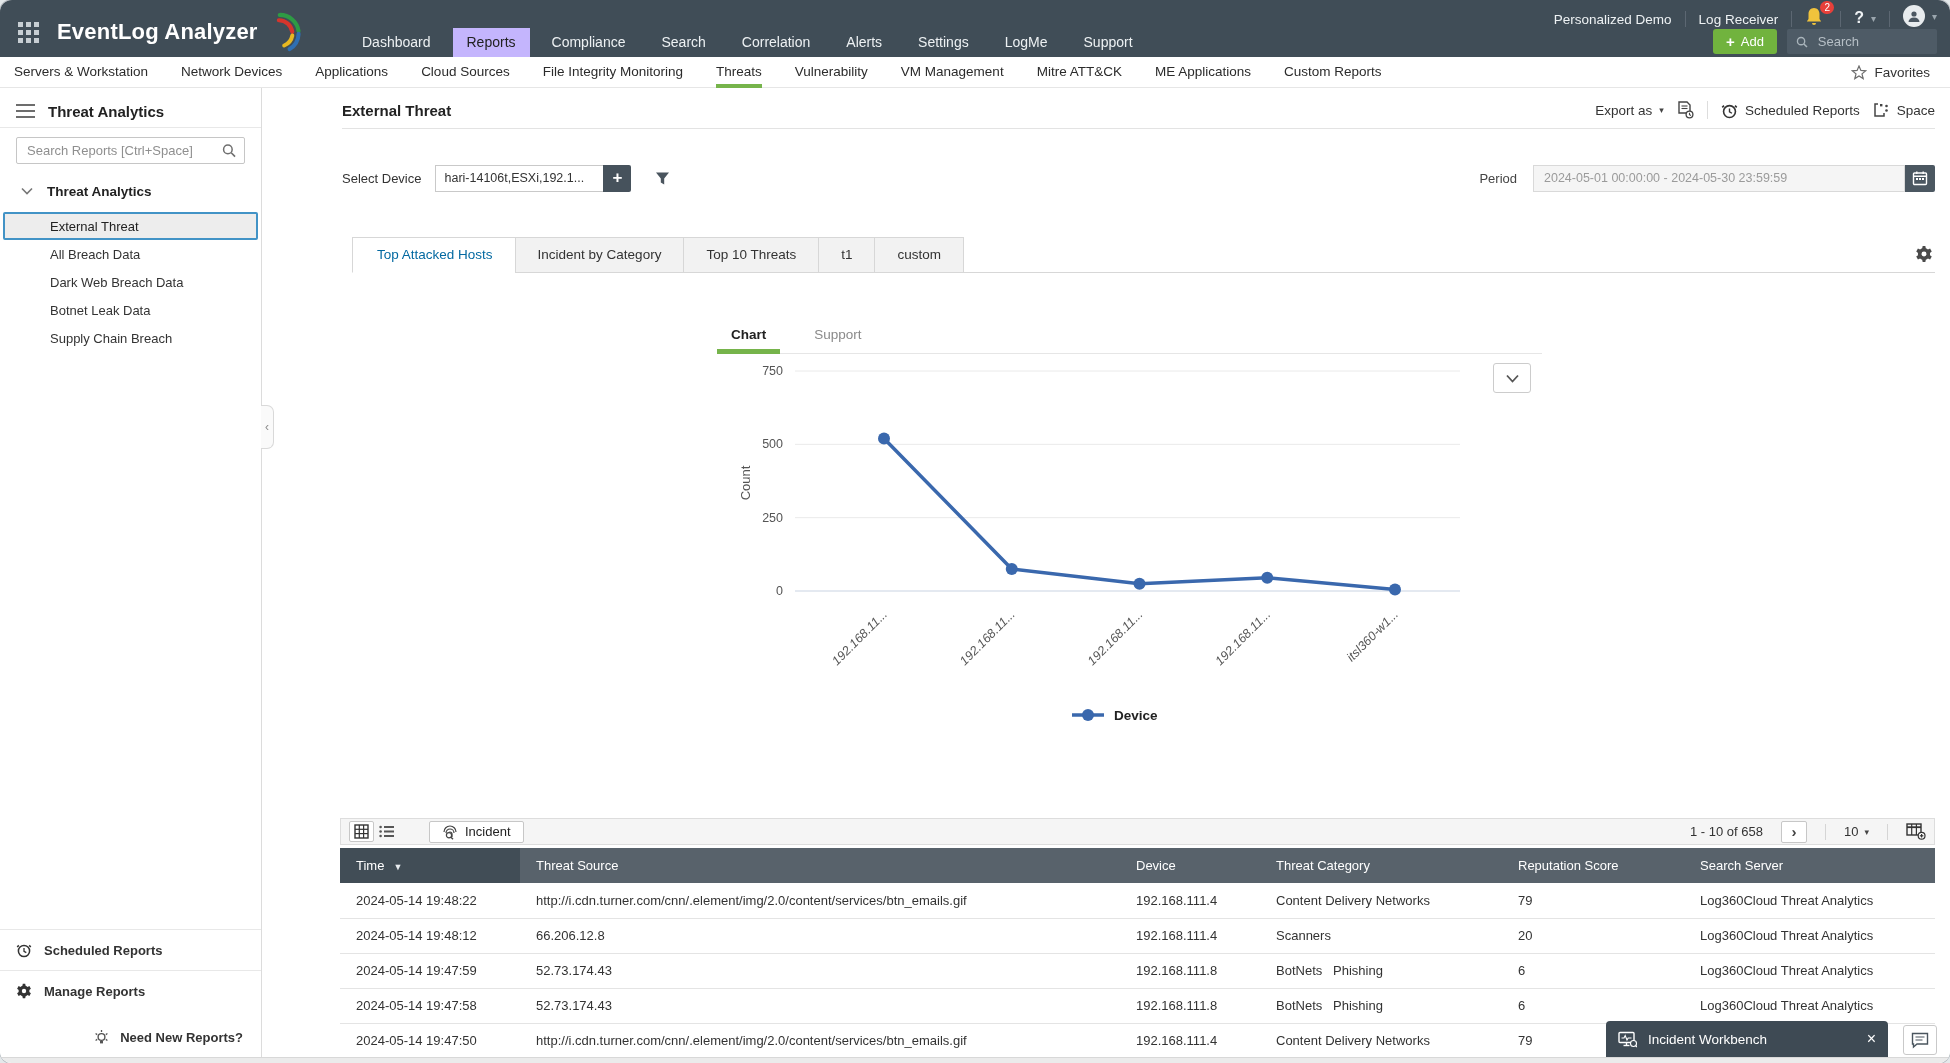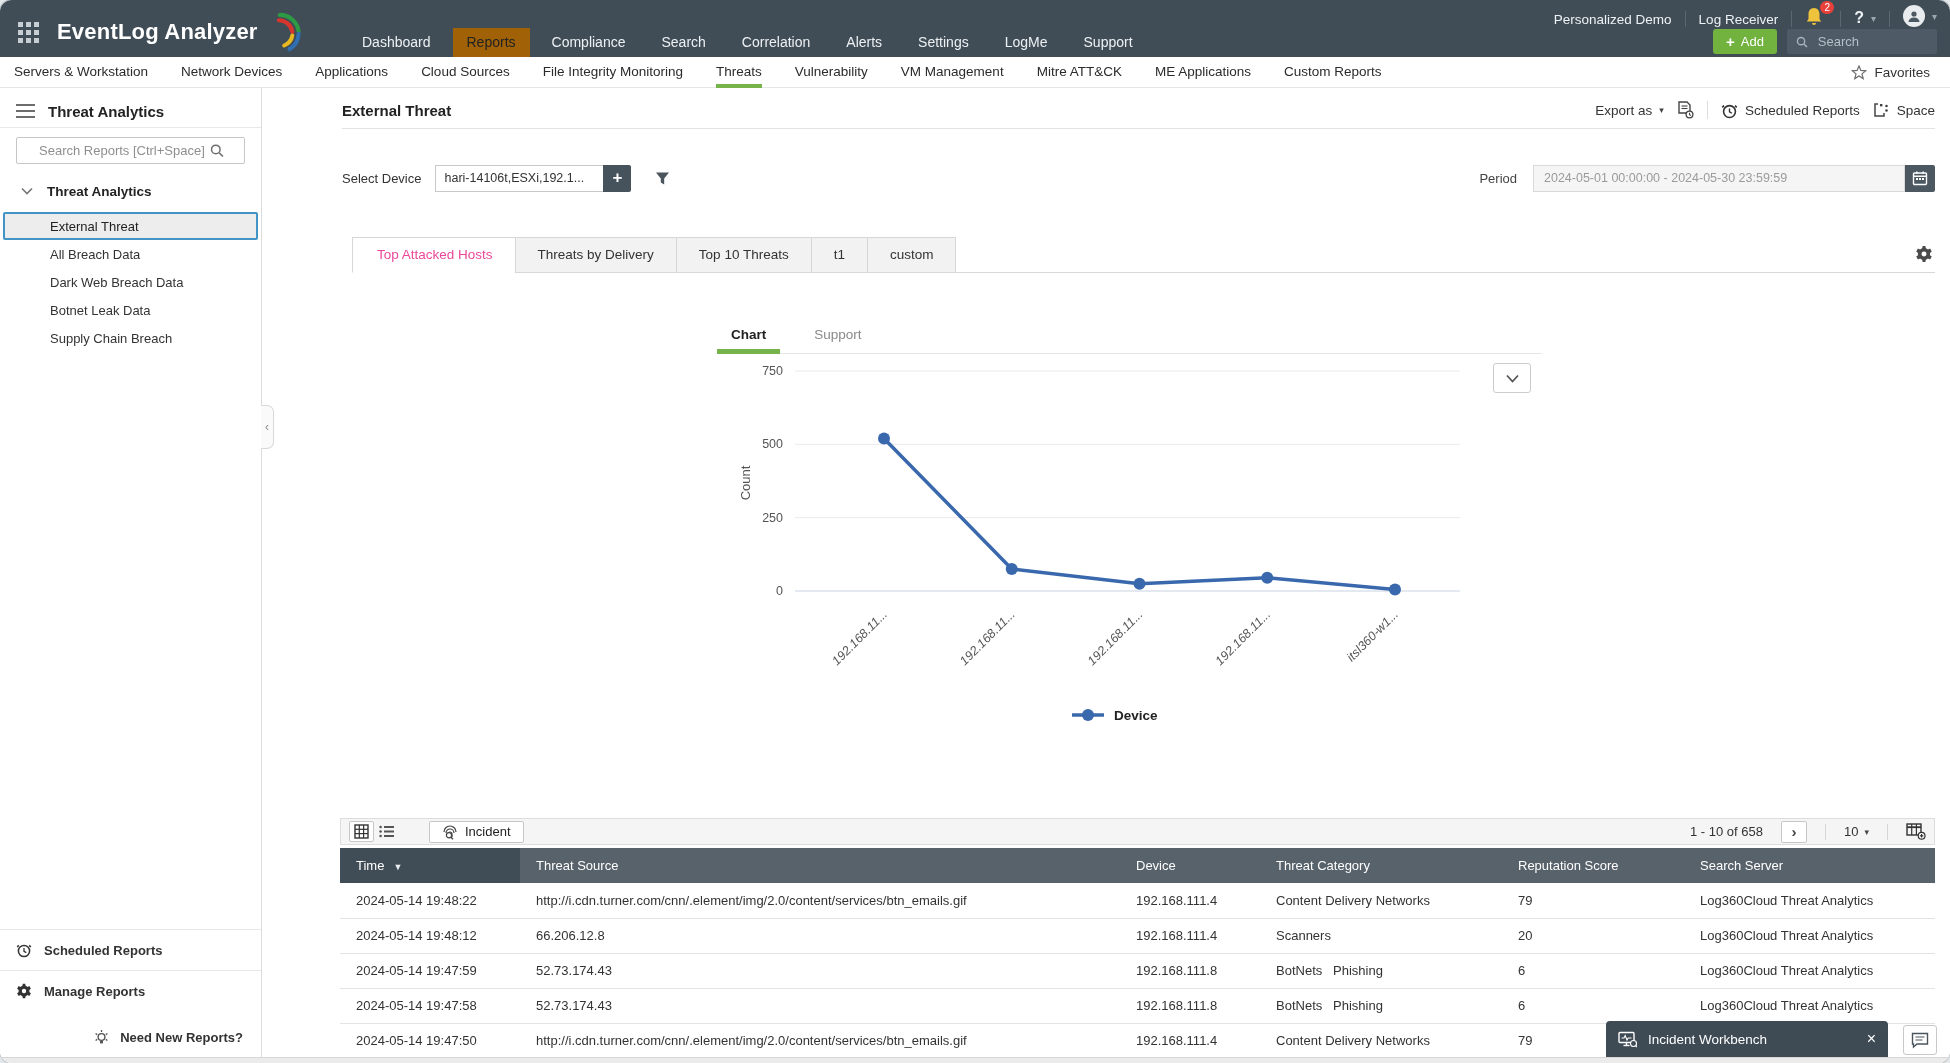--- a/index.html
+++ b/index.html
@@ -8,21 +8,21 @@
 
   
   .topbar{position:absolute;top:0;left:0;right:0;height:57px;background:#404d57;z-index:20;}
   .logo-group{position:absolute;left:14px;top:9px;display:flex;align-items:center;gap:14px;}
   .apps-grid{display:grid;grid-template-columns:repeat(3,5px);grid-gap:3px;cursor:pointer;padding:4px;}
   .apps-grid i{width:5px;height:5px;background:#c7ced3;display:block;}
   .logo-text{color:#fff;font-size:22px;font-weight:bold;letter-spacing:.2px;}
   .logo-arcs{margin-left:-4px;}
   .tnav{position:absolute;left:344px;bottom:0;display:flex;align-items:flex-end;}
   .tnav-item{height:29px;line-height:29px;padding:0 14px;margin:0 4px;color:#edf1f3;font-size:14px;cursor:pointer;white-space:nowrap;}
-  .tnav-item.active{background:#a16207;color:#222;}
+  .tnav-item.active{background:#c4b5fd;color:#222;}
   .tb-utility{position:absolute;right:13px;top:5px;display:flex;align-items:flex-end;gap:13px;color:#eef2f4;font-size:13.5px;height:22px;}
   .tb-sep{width:1px;height:16px;background:#5c6772;}
   .bell-wrap{position:relative;width:22px;height:22px;cursor:pointer;}
   .badge{position:absolute;top:-4px;right:-7px;background:#e8403a;color:#fff;border-radius:8px;font-size:10px;line-height:13px;min-width:14px;text-align:center;padding:0 2px;}
   .caret-sm{font-size:10px;color:#9aa5ad;}
   .help-q{font-size:16px;font-weight:bold;color:#eef2f4;cursor:pointer;}
   .avatar{width:22px;height:22px;border-radius:50%;background:#e8ecee;display:flex;align-items:center;justify-content:center;cursor:pointer;}
   .tb-actions{position:absolute;right:13px;top:29px;display:flex;gap:10px;height:25px;}
   .add-btn{background:#71b33e;color:#fff;border:none;border-radius:3px;font-size:13px;padding:0 13px;display:flex;align-items:center;gap:6px;cursor:pointer;font-family:inherit;}
   .add-plus{font-size:15px;font-weight:bold;}
@@ -40,21 +40,21 @@
   .body{position:absolute;top:88px;left:0;right:0;bottom:0;display:flex;}
   .sidebar{width:262px;background:#fff;border-right:1px solid #dcdcdc;position:relative;flex:none;}
   .main{flex:1;position:relative;background:#fff;}
 
   
   .sb-head{position:absolute;top:10px;left:16px;right:12px;height:26px;display:flex;align-items:center;gap:13px;}
   .hamburger{display:flex;flex-direction:column;gap:4px;cursor:pointer;padding:3px 0;}
   .hamburger i{width:19px;height:2px;background:#6d6d6d;display:block;}
   .sb-title{font-size:15px;font-weight:bold;color:#222;}
   .sb-divider{position:absolute;top:39px;left:0;right:0;border-top:1px solid #e8e8e8;}
-  .sb-search{position:absolute;top:49px;left:16px;right:16px;height:27px;border:1px solid #c6c6c6;border-radius:2px;display:flex;align-items:center;padding:0 20px;}
+  .sb-search{position:absolute;top:49px;left:16px;right:16px;height:27px;border:1px solid #c6c6c6;border-radius:2px;display:flex;align-items:center;padding:0 8px;}
   .sb-search input{border:none;outline:none;font-size:13px;color:#444;width:100%;font-family:inherit;}
   .sb-search input::placeholder{color:#8f8f8f;}
   .sb-group{position:absolute;top:90px;left:0;right:0;height:26px;display:flex;align-items:center;gap:14px;padding-left:21px;cursor:pointer;}
   .sb-group-label{font-size:13.5px;font-weight:bold;color:#222;}
   .sb-items{position:absolute;top:124px;left:0;right:0;}
   .side-item{height:28px;line-height:26px;margin:0 3px;padding-left:45px;font-size:13px;color:#333;cursor:pointer;border:2px solid transparent;border-radius:2px;}
   .side-item.selected{background:#ededed;border-color:#4293c6;color:#222;}
   .sb-handle{position:absolute;top:317px;right:-13px;width:13px;height:44px;background:#fafafa;border:1px solid #d9d9d9;border-left:none;border-radius:0 7px 7px 0;display:flex;align-items:center;justify-content:center;color:#8b8b8b;font-size:12px;cursor:pointer;z-index:5;}
   .sb-footer{position:absolute;left:0;right:0;bottom:0;}
   .sb-foot-row{height:41px;border-top:1px solid #e8e8e8;display:flex;align-items:center;gap:12px;padding-left:16px;font-size:13px;color:#333;cursor:pointer;font-weight:bold;}
@@ -75,21 +75,21 @@
   .plus-btn{width:28px;height:27px;background:#46525c;color:#fff;border:none;font-size:17px;font-weight:bold;cursor:pointer;display:flex;align-items:center;justify-content:center;border-radius:0 2px 2px 0;font-family:inherit;}
   .funnel{margin-left:24px;cursor:pointer;display:flex;}
   .period-group{margin-left:auto;display:flex;align-items:center;}
   .period-label{font-size:13px;color:#444;margin-right:16px;}
   .period-input{width:372px;height:27px;background:#f5f5f5;border:1px solid #d9d9d9;color:#9b9b9b;font-size:12.5px;display:flex;align-items:center;padding:0 10px;white-space:nowrap;overflow:hidden;}
   .cal-btn{width:30px;height:27px;background:#4b5761;border:none;border-radius:0 2px 2px 0;display:flex;align-items:center;justify-content:center;cursor:pointer;}
 
   
   .tabs-row{position:absolute;top:148px;left:90px;right:15px;display:flex;align-items:flex-end;border-bottom:1px solid #d7d7d7;height:37px;}
   .rtab{height:36px;line-height:34px;padding:0 22px;font-size:13.5px;color:#333;background:#f2f2f2;border:1px solid #d7d7d7;margin-right:-1px;cursor:pointer;white-space:nowrap;margin-bottom:-1px;}
-  .rtab.active{background:#fff;color:#ec4899;border-bottom:1px solid #fff;padding-left:24px;}
+  .rtab.active{background:#fff;color:#0369a1;border-bottom:1px solid #fff;padding-left:24px;}
   .tab-gear{position:absolute;right:2px;top:9px;cursor:pointer;}
 
   
   .chart-section{position:absolute;top:185px;left:0;right:0;height:530px;}
   .view-tabs{position:absolute;left:455px;top:48px;width:825px;border-bottom:1px solid #e6e6e6;display:flex;height:33px;}
   .vtab{padding:0 14px;font-size:13.5px;color:#8a8a8a;cursor:pointer;line-height:28px;border-bottom:5px solid transparent;margin-bottom:-1px;}
   .vtab.active{color:#222;font-weight:bold;border-bottom-color:#76b44b;}
   .vtab + .vtab{margin-left:20px;}
   .chart-collapse{position:absolute;left:1231px;top:90px;width:38px;height:30px;border:1px solid #ccc;border-radius:3px;background:#fff;display:flex;align-items:center;justify-content:center;cursor:pointer;}
   .chart-svg{position:absolute;left:440px;top:90px;}
@@ -354,21 +354,21 @@
                 <rect x="4" y="8" width="2" height="2" fill="#fff"></rect>
                 <rect x="7" y="8" width="2" height="2" fill="#fff"></rect>
                 <rect x="10" y="8" width="2" height="2" fill="#fff"></rect>
               </svg>
           </button>
         </div>
       </div>
 
       <div class="tabs-row">
         <div class="rtab active">Top Attacked Hosts</div>
-          <div class="rtab">Threats by Delivery</div>
+          <div class="rtab">Incident by Category</div>
           <div class="rtab">Top 10 Threats</div>
           <div class="rtab">t1</div>
           <div class="rtab">custom</div>
         <span class="tab-gear">
           <svg width="18" height="18" viewBox="0 0 16 16">
               <path d="M8 0.8 L9.2 0.8 L9.6 2.8 A5.4 5.4 0 0 1 11.5 3.9 L13.4 3.1 L14.9 5.7 L13.3 7 A5.4 5.4 0 0 1 13.3 9 L14.9 10.3 L13.4 12.9 L11.5 12.1 A5.4 5.4 0 0 1 9.6 13.2 L9.2 15.2 L6.8 15.2 L6.4 13.2 A5.4 5.4 0 0 1 4.5 12.1 L2.6 12.9 L1.1 10.3 L2.7 9 A5.4 5.4 0 0 1 2.7 7 L1.1 5.7 L2.6 3.1 L4.5 3.9 A5.4 5.4 0 0 1 6.4 2.8 L6.8 0.8 Z" fill="#4a4a4a"></path>
               <circle cx="8" cy="8" r="2.2" fill="#fff"></circle>
             </svg>
         </span>
       </div>

